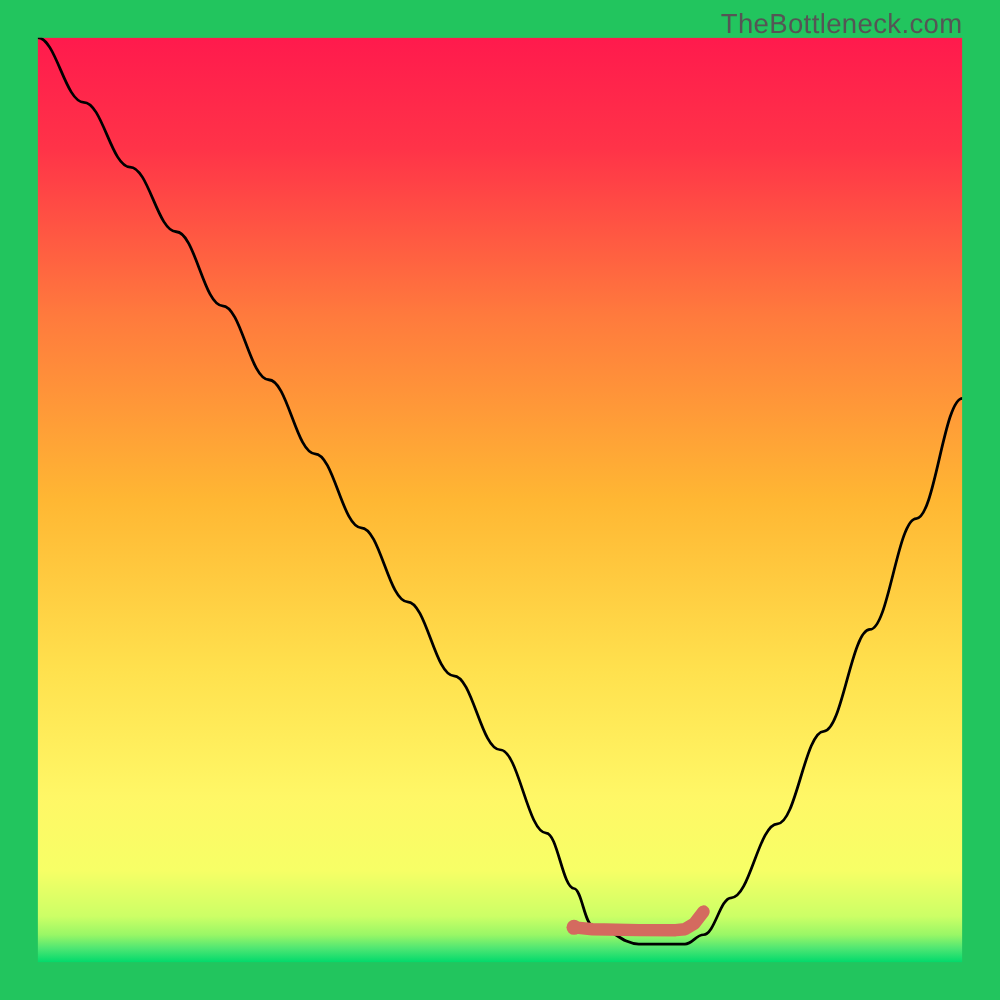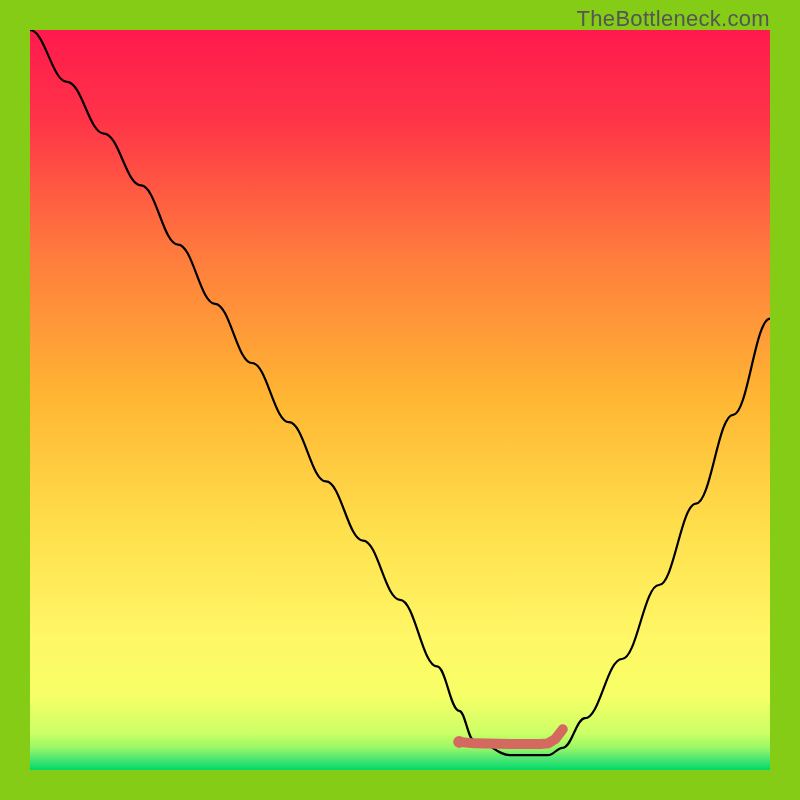--- a/index.html
+++ b/index.html
@@ -10,21 +10,21 @@
     background: #000;
     position: relative;
     font-family: Arial, sans-serif;
   }
   .frame {
     position: absolute;
     top: 0;
     left: 0;
     width: 800px;
     height: 800px;
-    background: #84cc16;
+    background: #22c55e;
   }
   .plot-area {
     position: absolute;
     top: 30px;
     left: 30px;
     width: 740px;
     height: 740px;
     overflow: hidden;
   }
   .watermark {

